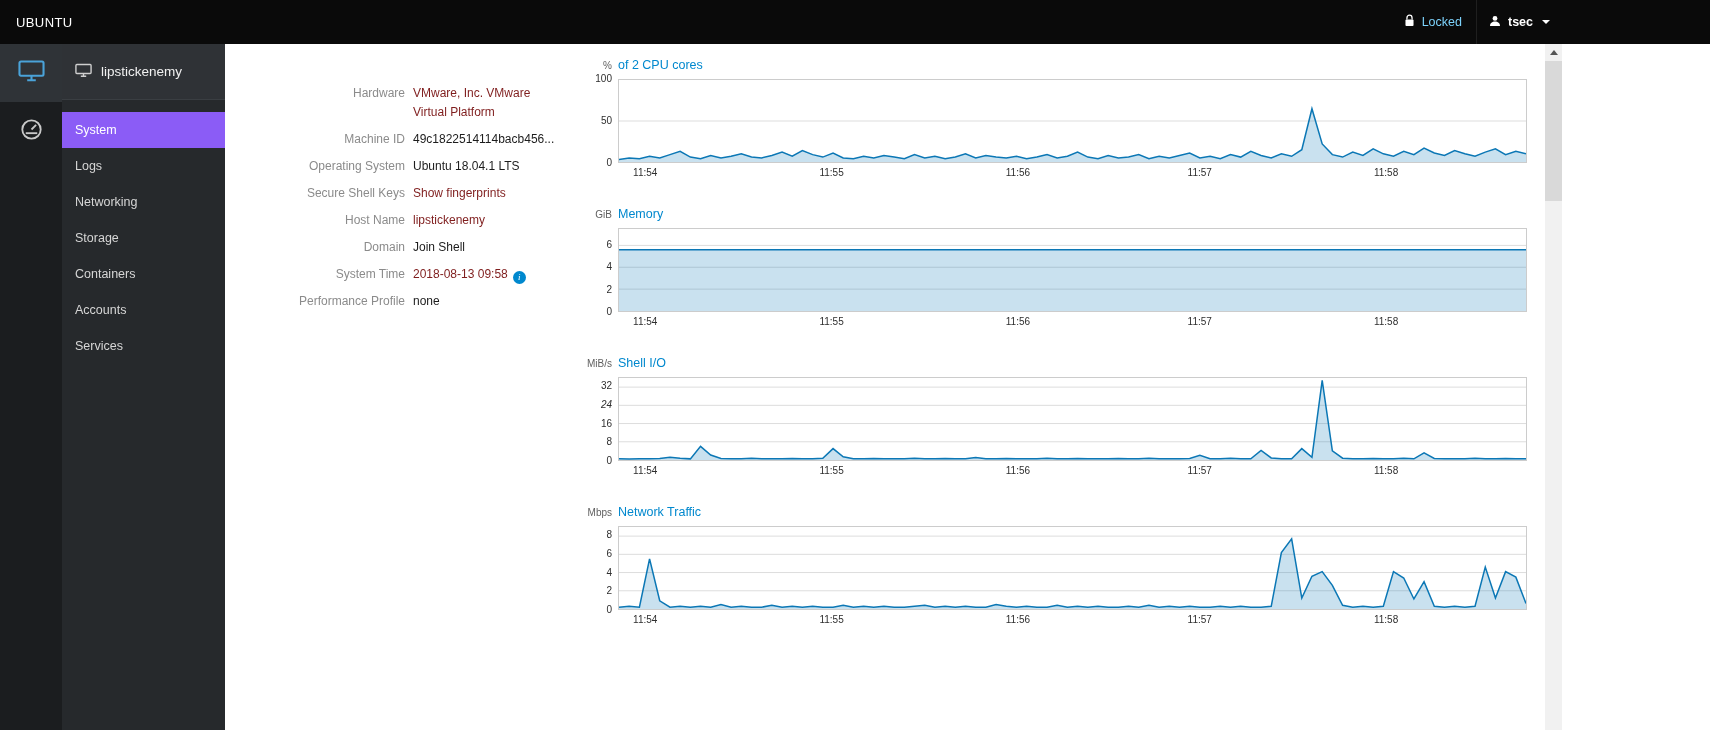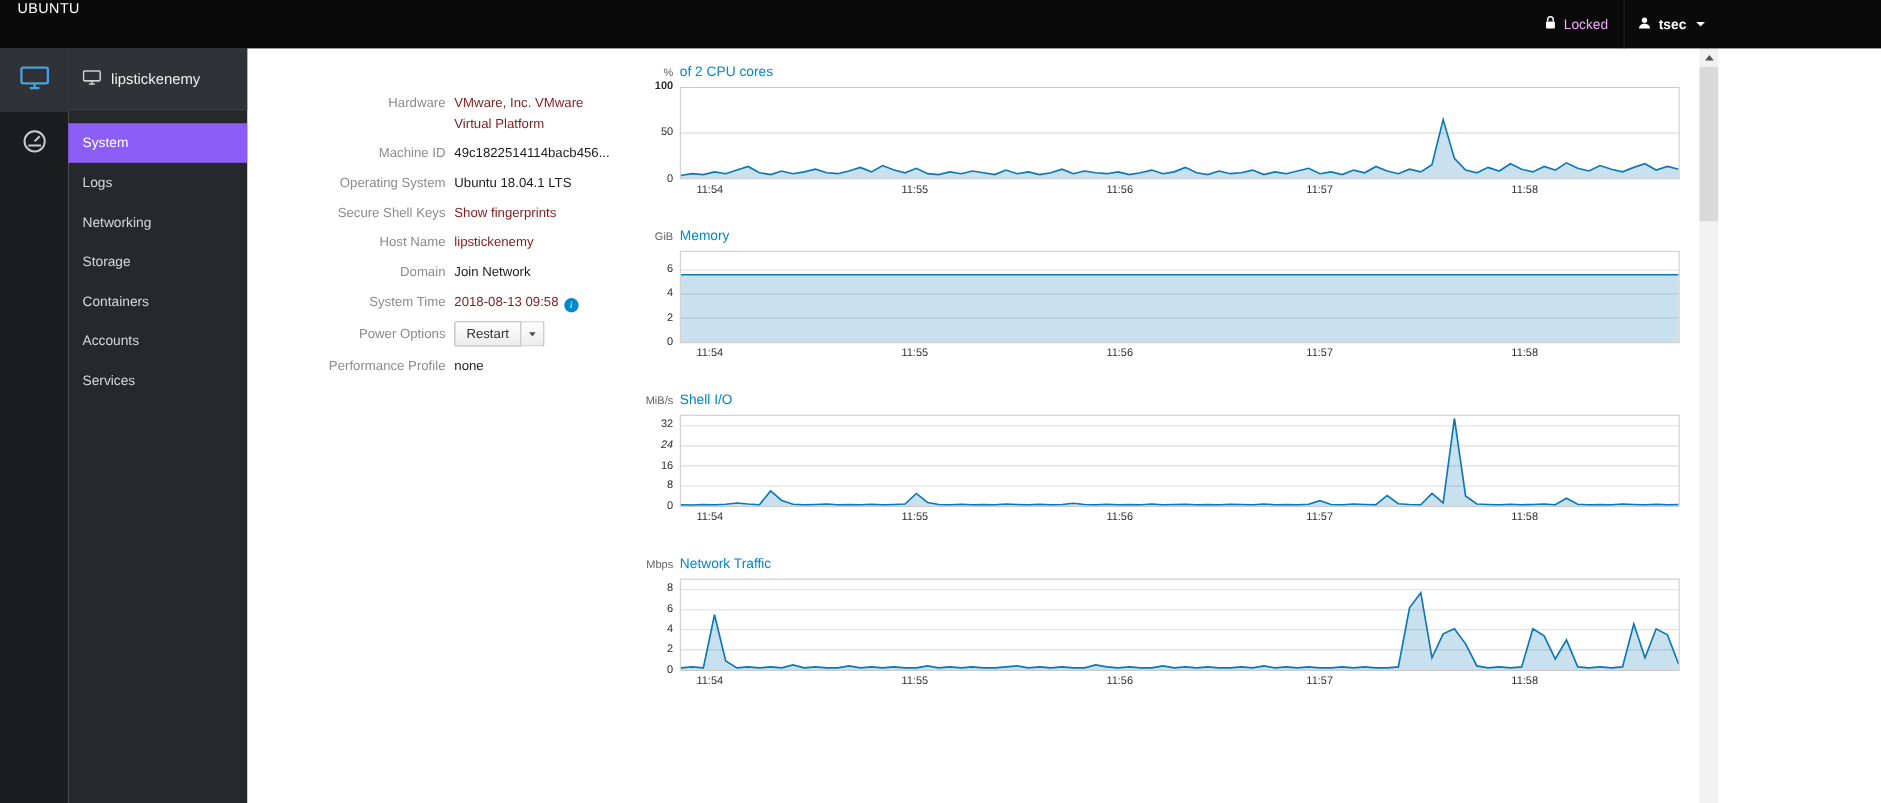--- a/index.html
+++ b/index.html
@@ -1,24 +1,24 @@
 <!DOCTYPE html>
 <html><head>
 <meta charset="utf-8">
 <style>
   *{margin:0;padding:0;box-sizing:border-box}
   html,body{width:1710px;height:730px;overflow:hidden;background:#fff;
     font-family:"Liberation Sans","DejaVu Sans",sans-serif}
 
   
   .topbar{position:absolute;top:0;left:0;width:1710px;height:44px;background:#0a0a0a;
-    display:flex;z-index:10}
+    display:flex;align-items:center;z-index:10}
   .brand{color:#fff;font-size:13px;letter-spacing:.4px;margin-left:16px}
   .topbar-right{position:absolute;right:148px;top:0;height:44px;display:flex;align-items:center}
-  .locked{display:flex;align-items:center;gap:7px;color:#f0abfc;font-size:12.5px;
+  .locked{display:flex;align-items:center;gap:7px;color:#7dd3fc;font-size:12.5px;
     padding:0 14px;height:44px;cursor:pointer}
   .usermenu{display:flex;align-items:center;gap:7px;color:#fff;font-size:12.5px;font-weight:bold;
     padding:0 12px;height:44px;cursor:pointer;border-left:1px solid #1f1f1f}
   .caret-w{width:0;height:0;border-left:4px solid transparent;border-right:4px solid transparent;
     border-top:4px solid #fff;margin-left:2px}
 
   
   .iconstrip{position:absolute;top:44px;left:0;width:62px;bottom:0;background:#1b1d1f}
   .strip-item{height:58px;display:flex;align-items:center;justify-content:center;cursor:pointer}
   .strip-item.active{background:#2f3337}
@@ -162,57 +162,46 @@
     <div class="info-row">
       <span class="info-label">Secure Shell Keys</span>
       <span class="info-value"><a class="link">Show fingerprints</a></span>
     </div>
     <div class="info-row">
       <span class="info-label">Host Name</span>
       <span class="info-value"><a class="link">lipstickenemy</a></span>
     </div>
     <div class="info-row">
       <span class="info-label">Domain</span>
-      <span class="info-value">Join Network</span>
+      <span class="info-value">Join Shell</span>
     </div>
     <div class="info-row">
       <span class="info-label">System Time</span>
       <span class="info-value" style="white-space:nowrap;max-width:none">
         <a class="link">2018-08-13 09:58</a><span class="info-i">i</span>
       </span>
     </div>
     <div class="info-row">
-      <span class="info-label">Power Options</span>
-      <span class="info-value" style="max-width:none">
-        <span class="btn-group">
-          <button class="btn">Restart</button>
-          <span class="btn-caret">
-              <span class="caret-d"></span>
-            </span>
-        </span>
-      </span>
-    </div>
-    <div class="info-row">
       <span class="info-label">Performance Profile</span>
       <span class="info-value">none</span>
     </div>
   </section>
 
   <section class="charts">
 
     <div class="chart">
       <div class="chart-head">
         <span class="chart-unit">%</span>
         <a class="chart-title">of 2 CPU cores</a>
       </div>
       <div class="chart-body">
         <div class="ylabels">
             <span style="bottom: 0%;">0</span>
             <span style="bottom: 50%;">50</span>
-            <span style="bottom: 100%; font-weight: bold;">100</span>
+            <span style="bottom: 100%;">100</span>
           </div>
         <div class="plot">
           <svg viewBox="0 0 1000 100" preserveAspectRatio="none">
               <line x1="0" y1="50.00" x2="1000" y2="50.00" stroke="#dddddd" stroke-width="1" vector-effect="non-scaling-stroke"></line>
               <polygon points="0,100 0.0,97.00 11.2,95.00 22.5,96.00 33.7,93.00 44.9,95.00 56.2,91.00 67.4,87.00 78.7,94.00 89.9,96.00 101.1,92.00 112.4,95.00 123.6,93.00 134.8,90.00 146.1,94.00 157.3,95.00 168.5,92.00 179.8,88.00 191.0,93.00 202.2,86.00 213.5,91.00 224.7,94.00 236.0,89.00 247.2,95.00 258.4,96.00 269.7,93.00 280.9,95.00 292.1,92.00 303.4,94.00 314.6,96.00 325.8,91.00 337.1,95.00 348.3,93.00 359.6,96.00 370.8,94.00 382.0,90.00 393.3,95.00 404.5,92.00 415.7,94.00 427.0,95.00 438.2,93.00 449.4,96.00 460.7,94.00 471.9,91.00 483.1,95.00 494.4,93.00 505.6,88.00 516.9,94.00 528.1,96.00 539.3,92.00 550.6,95.00 561.8,94.00 573.0,91.00 584.3,96.00 595.5,93.00 606.7,95.00 618.0,92.00 629.2,89.00 640.4,95.00 651.7,93.00 662.9,96.00 674.2,91.00 685.4,94.00 696.6,87.00 707.9,92.00 719.1,95.00 730.3,90.00 741.6,93.00 752.8,85.00 764.0,35.00 775.3,78.00 786.5,91.00 797.8,94.00 809.0,88.00 820.2,92.00 831.5,84.00 842.7,90.00 853.9,93.00 865.2,87.00 876.4,91.00 887.6,83.00 898.9,89.00 910.1,92.00 921.3,86.00 932.6,90.00 943.8,93.00 955.1,88.00 966.3,84.00 977.5,91.00 988.8,87.00 1000.0,90.00 1000,100" fill="rgba(11,119,181,0.22)" stroke="none"></polygon>
               <polyline points="0.0,97.00 11.2,95.00 22.5,96.00 33.7,93.00 44.9,95.00 56.2,91.00 67.4,87.00 78.7,94.00 89.9,96.00 101.1,92.00 112.4,95.00 123.6,93.00 134.8,90.00 146.1,94.00 157.3,95.00 168.5,92.00 179.8,88.00 191.0,93.00 202.2,86.00 213.5,91.00 224.7,94.00 236.0,89.00 247.2,95.00 258.4,96.00 269.7,93.00 280.9,95.00 292.1,92.00 303.4,94.00 314.6,96.00 325.8,91.00 337.1,95.00 348.3,93.00 359.6,96.00 370.8,94.00 382.0,90.00 393.3,95.00 404.5,92.00 415.7,94.00 427.0,95.00 438.2,93.00 449.4,96.00 460.7,94.00 471.9,91.00 483.1,95.00 494.4,93.00 505.6,88.00 516.9,94.00 528.1,96.00 539.3,92.00 550.6,95.00 561.8,94.00 573.0,91.00 584.3,96.00 595.5,93.00 606.7,95.00 618.0,92.00 629.2,89.00 640.4,95.00 651.7,93.00 662.9,96.00 674.2,91.00 685.4,94.00 696.6,87.00 707.9,92.00 719.1,95.00 730.3,90.00 741.6,93.00 752.8,85.00 764.0,35.00 775.3,78.00 786.5,91.00 797.8,94.00 809.0,88.00 820.2,92.00 831.5,84.00 842.7,90.00 853.9,93.00 865.2,87.00 876.4,91.00 887.6,83.00 898.9,89.00 910.1,92.00 921.3,86.00 932.6,90.00 943.8,93.00 955.1,88.00 966.3,84.00 977.5,91.00 988.8,87.00 1000.0,90.00" fill="none" stroke="#0b77b5" stroke-width="1.5" vector-effect="non-scaling-stroke"></polyline>
             </svg>
         </div>
       </div>
       <div class="xlabels">

